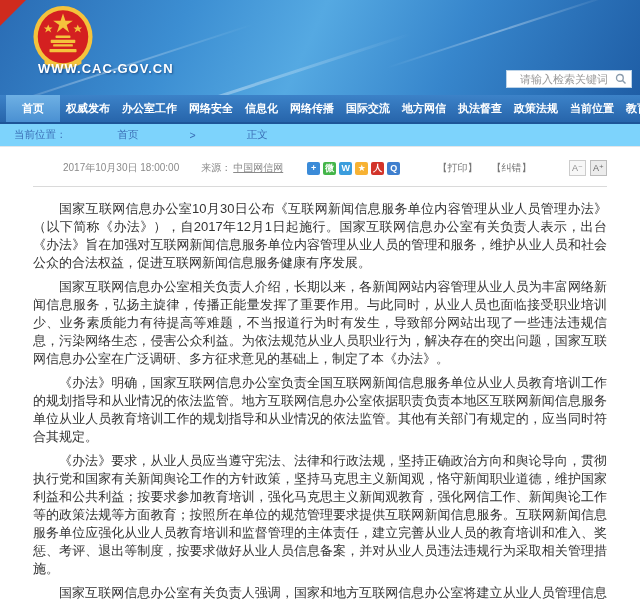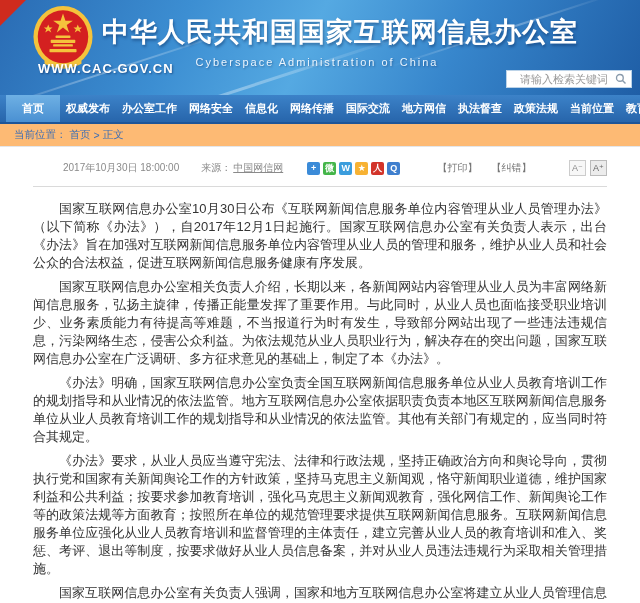--- a/index.html
+++ b/index.html
@@ -35,22 +35,22 @@
   .search-btn { width:12px; height:12px; cursor:pointer; flex:none; }
 
   
   .nav { height:29px; background:linear-gradient(#3c82c8,#2765ab); border-bottom:2px solid #1d5598;
     display:flex; align-items:stretch; justify-content:space-between; padding:0 6px; }
   .nav-item { color:#fff; font-size:11px; font-weight:bold; line-height:27px; padding:0 6px;
     cursor:pointer; white-space:nowrap; }
   .nav-item.active { background:linear-gradient(#6eb0e4,#4a90d2); padding:0 16px; }
 
   
-  .crumb-bar { height:23px; background:#fdba74; border-bottom:1px solid #e3e6ea;
-    display:flex; align-items:center; padding-left:14px; font-size:10.5px; color:#3a6db5; }
+  .crumb-bar { height:23px; background:#7dd3fc; border-bottom:1px solid #e3e6ea;
+    display:flex; align-items:center; padding-left:14px; font-size:10.5px; color:#3a6db5;gap:48px; }
   .crumb-bar span { margin-right:3px; }
   .crumb-link { cursor:pointer; }
 
   
   .article { padding:0 33px; }
   .art-title { margin-top:17px; text-align:center; font-size:17px; font-weight:bold; color:#333; }
   .meta-row { margin-top:13px; display:flex; align-items:center; font-size:10px; color:#8a8a8a;
     padding-left:30px; }
   .meta-date { margin-right:22px; }
   .meta-src-label { margin-right:2px; }
@@ -93,24 +93,20 @@
       <polygon fill="#f5c33c" points="50,12 54,24 66,24 56,31 60,43 50,35 40,43 44,31 34,24 46,24"></polygon>
       <polygon fill="#f5c33c" points="26,30 28,35 33,35 29,38 31,43 26,40 21,43 23,38 19,35 24,35"></polygon>
       <polygon fill="#f5c33c" points="74,30 76,35 81,35 77,38 79,43 74,40 69,43 71,38 67,35 72,35"></polygon>
       <rect x="30" y="55" width="40" height="5" rx="1" fill="#f5c33c"></rect>
       <rect x="34" y="62" width="32" height="4" rx="1" fill="#f5c33c"></rect>
       <rect x="28" y="70" width="44" height="5" rx="1" fill="#f5c33c"></rect>
       <rect x="38" y="48" width="24" height="4" rx="1" fill="#f5c33c"></rect>
       <path d="M20 88 Q50 104 80 88 L80 94 Q50 110 20 94 Z" fill="#f5c33c"></path>
     </svg>
 
-    <div class="title-block">
-      <div class="site-title">中华人民共和国国家互联网信息办公室</div>
-      <div class="site-sub">Cyberspace Administration of China</div>
-    </div>
 
     <div class="site-url">WWW.CAC.GOV.CN</div>
 
     <div class="search-box">
       <input class="search-input" type="text" placeholder="请输入检索关键词" style="">
       <svg class="search-btn" viewBox="0 0 16 16">
         <circle cx="6.5" cy="6.5" r="4.5" fill="none" stroke="#8a9bac" stroke-width="1.8"></circle>
         <line x1="10" y1="10" x2="14" y2="14" stroke="#8a9bac" stroke-width="1.8"></line>
       </svg>
     </div>

